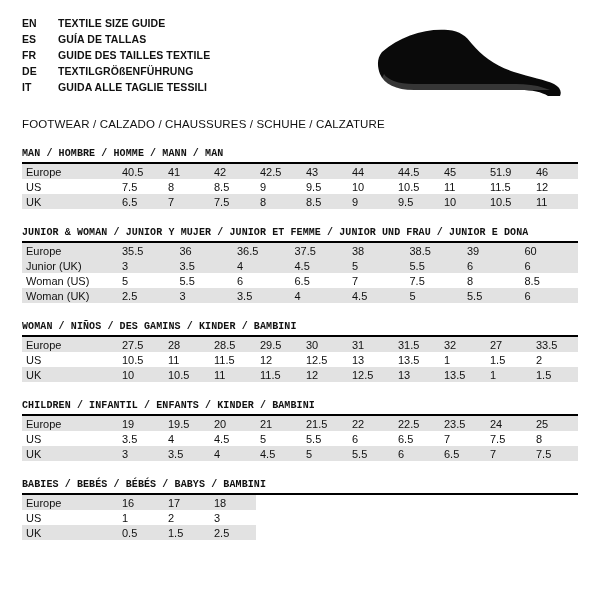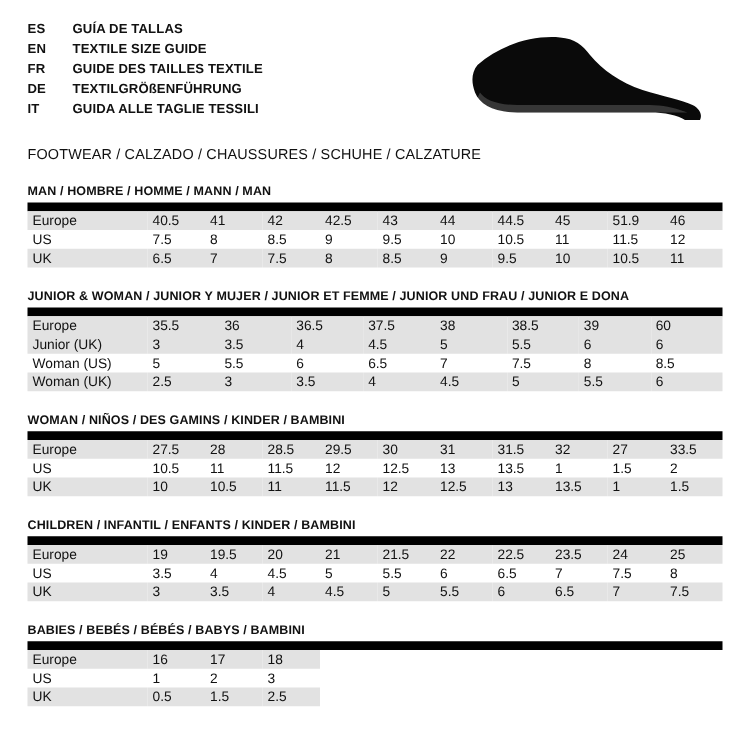--- a/index.html
+++ b/index.html
@@ -62,23 +62,24 @@
   }
 
   
   .section {
     margin-top: 18px;
   }
   .section-title {
     font-size: 10px;
     font-weight: bold;
     letter-spacing: 0.1px;
-    border-bottom: 7px solid #000000;
+    border-bottom: 2px solid #000000;
     padding-bottom: 3px;
     margin-bottom: 0;
+    font-family: Liberation Mono, monospace;
   }
   table.sizes {
     border-collapse: collapse;
     width: 100%;
     font-size: 11px;
     table-layout: fixed;
   }
   table.sizes td {
     height: 15px;
     padding: 0 0 0 4px;
@@ -95,26 +96,26 @@
 </style>
 </head>
 <body>
 
 <div class="page">
 
   <div class="header">
     <table class="lang-table">
       <tbody>
         <tr>
+          <td class="lang-code">EN</td>
+          <td class="lang-text">TEXTILE SIZE GUIDE</td>
+        </tr>
+        <tr>
           <td class="lang-code">ES</td>
           <td class="lang-text">GUÍA DE TALLAS</td>
-        </tr>
-        <tr>
-          <td class="lang-code">EN</td>
-          <td class="lang-text">TEXTILE SIZE GUIDE</td>
         </tr>
         <tr>
           <td class="lang-code">FR</td>
           <td class="lang-text">GUIDE DES TAILLES TEXTILE</td>
         </tr>
         <tr>
           <td class="lang-code">DE</td>
           <td class="lang-text">TEXTILGRÖßENFÜHRUNG</td>
         </tr>
         <tr>

